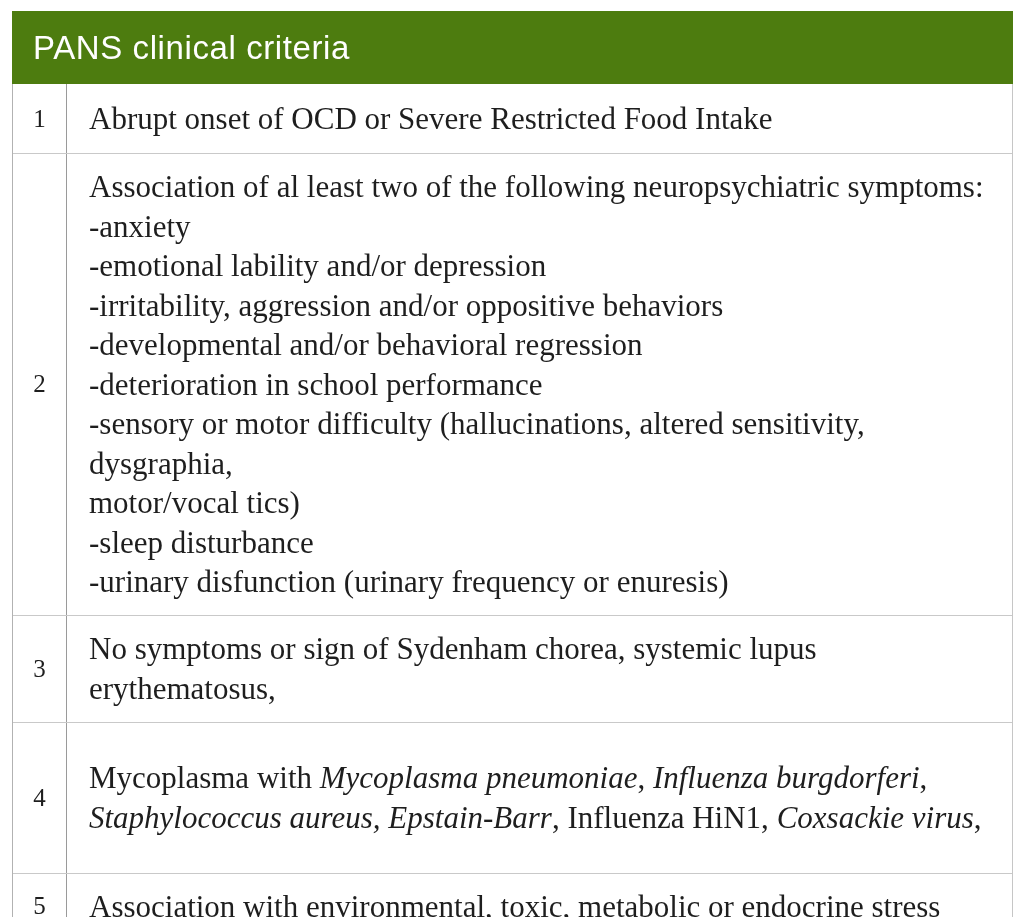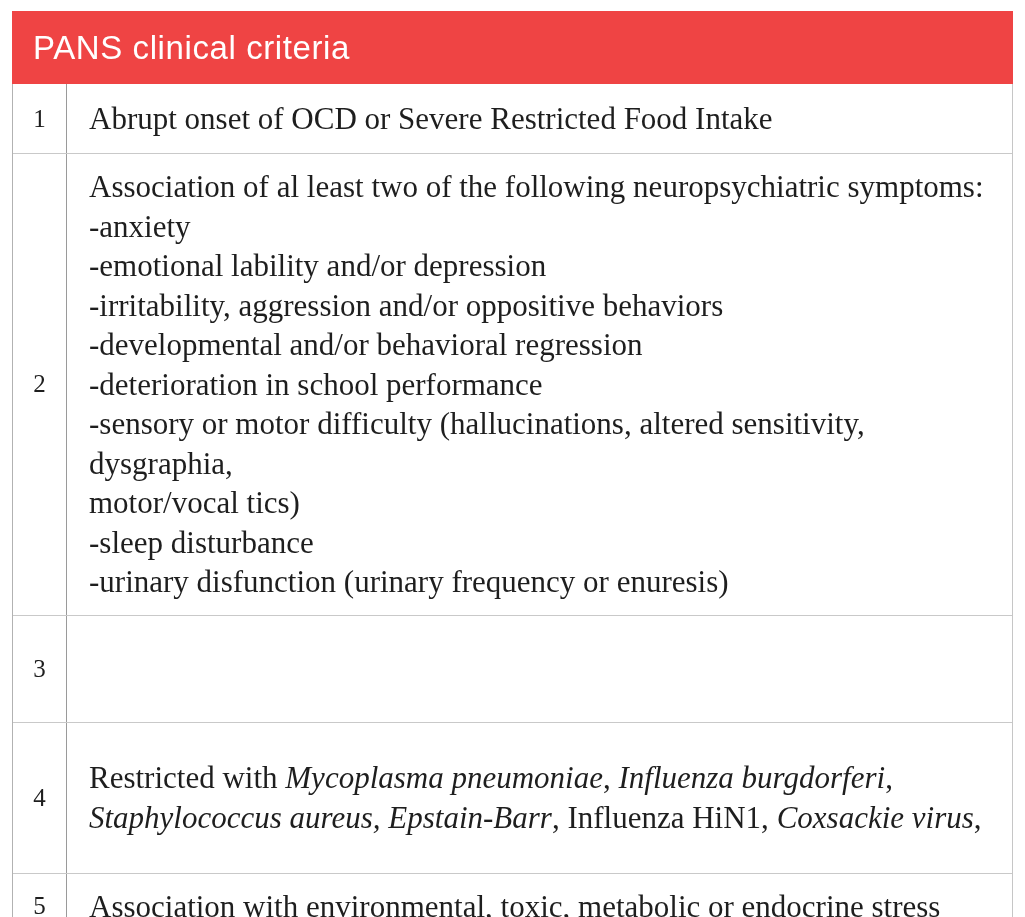--- a/index.html
+++ b/index.html
@@ -61,46 +61,46 @@
   .r1 { min-height: 69px; }
   .r2 { min-height: 423px; }
   .r3 { min-height: 107px; }
   .r4 { min-height: 151px; }
   .r5 { min-height: 64px; }
 </style>
 </head>
 <body>
 
 <div class="criteria-table">
-  <div class="table-header" style="background: #ef4444;">
+  <div class="table-header" style="background: #4d7c0f;">
     <span class="table-title" style="color: rgb(255, 255, 255);">PANS clinical criteria</span>
   </div>
   <div class="table-body" id="rows-container">
       <div class="row r1">
         <div class="num-cell" style="color: rgb(30, 30, 30);">1</div>
         <div class="content-cell">
           <div class="content-text" style="color: rgb(30, 30, 30);"><span>Abrupt onset of OCD or Severe Restricted Food Intake</span></div>
         </div>
       </div>
       <div class="row r2">
         <div class="num-cell" style="color: rgb(30, 30, 30);">2</div>
         <div class="content-cell">
           <div class="content-text" style="color: rgb(30, 30, 30);"><span>Association of al least two of the following neuropsychiatric symptoms:</span><br><span>-anxiety</span><br><span>-emotional lability and/or depression</span><br><span>-irritability, aggression and/or oppositive behaviors</span><br><span>-developmental and/or behavioral regression</span><br><span>-deterioration in school performance</span><br><span>-sensory or motor difficulty (hallucinations, altered sensitivity, dysgraphia,</span><br><span>motor/vocal tics)</span><br><span>-sleep disturbance</span><br><span>-urinary disfunction (urinary frequency or enuresis)</span></div>
         </div>
       </div>
       <div class="row r3">
         <div class="num-cell" style="color: rgb(30, 30, 30);">3</div>
         <div class="content-cell">
-          <div class="content-text" style="color: rgb(30, 30, 30);"><br></div>
+          <div class="content-text" style="color: rgb(30, 30, 30);"><span>No symptoms or sign of Sydenham chorea, systemic lupus erythematosus,</span><br></div>
         </div>
       </div>
       <div class="row r4">
         <div class="num-cell" style="color: rgb(30, 30, 30);">4</div>
         <div class="content-cell">
-          <div class="content-text" style="color: rgb(30, 30, 30);"><span>Restricted with </span><em>Mycoplasma pneumoniae</em><span>, </span><em>Influenza burgdorferi</em><span>,</span><br><em>Staphylococcus aureus, Epstain-Barr</em><span>, Influenza HiN1, </span><em>Coxsackie virus</em><span>,</span><br></div>
+          <div class="content-text" style="color: rgb(30, 30, 30);"><span>Mycoplasma with </span><em>Mycoplasma pneumoniae</em><span>, </span><em>Influenza burgdorferi</em><span>,</span><br><em>Staphylococcus aureus, Epstain-Barr</em><span>, Influenza HiN1, </span><em>Coxsackie virus</em><span>,</span><br></div>
         </div>
       </div>
       <div class="row r5">
         <div class="num-cell" style="color: rgb(30, 30, 30);">5</div>
         <div class="content-cell">
           <div class="content-text" style="color: rgb(30, 30, 30);"><span>Association with environmental, toxic, metabolic or endocrine stress</span></div>
         </div>
       </div>
     </div>
 </div>

